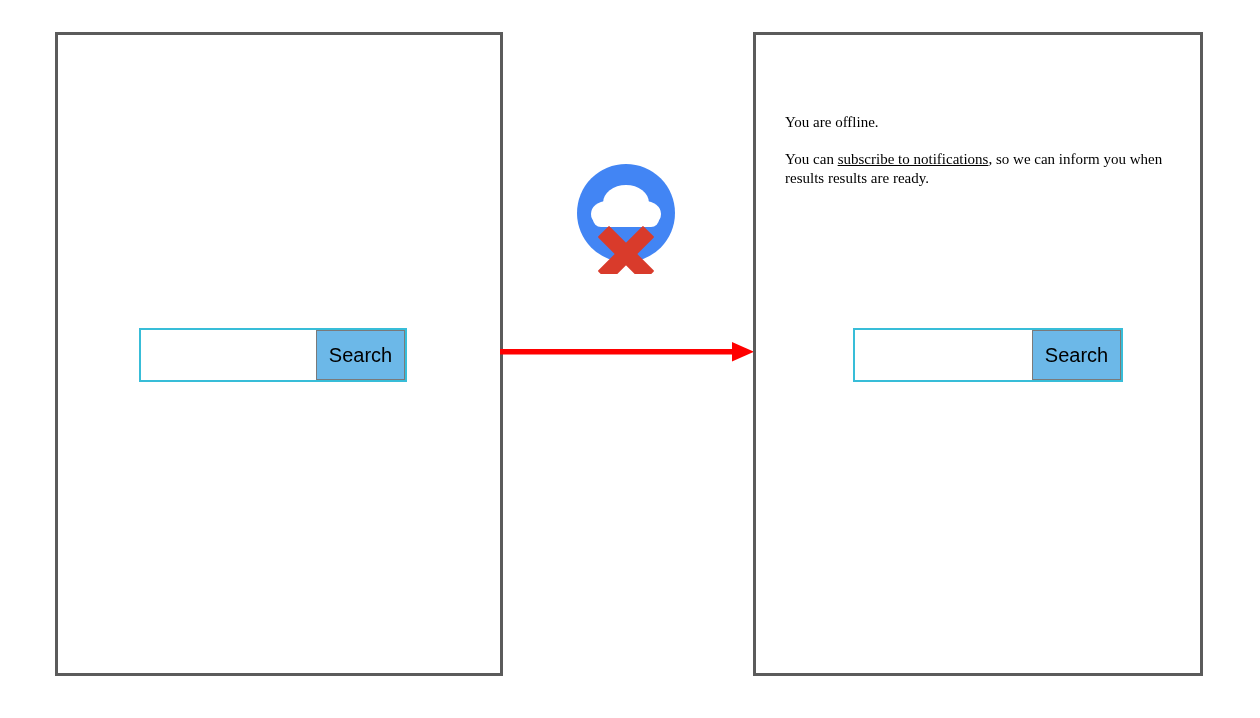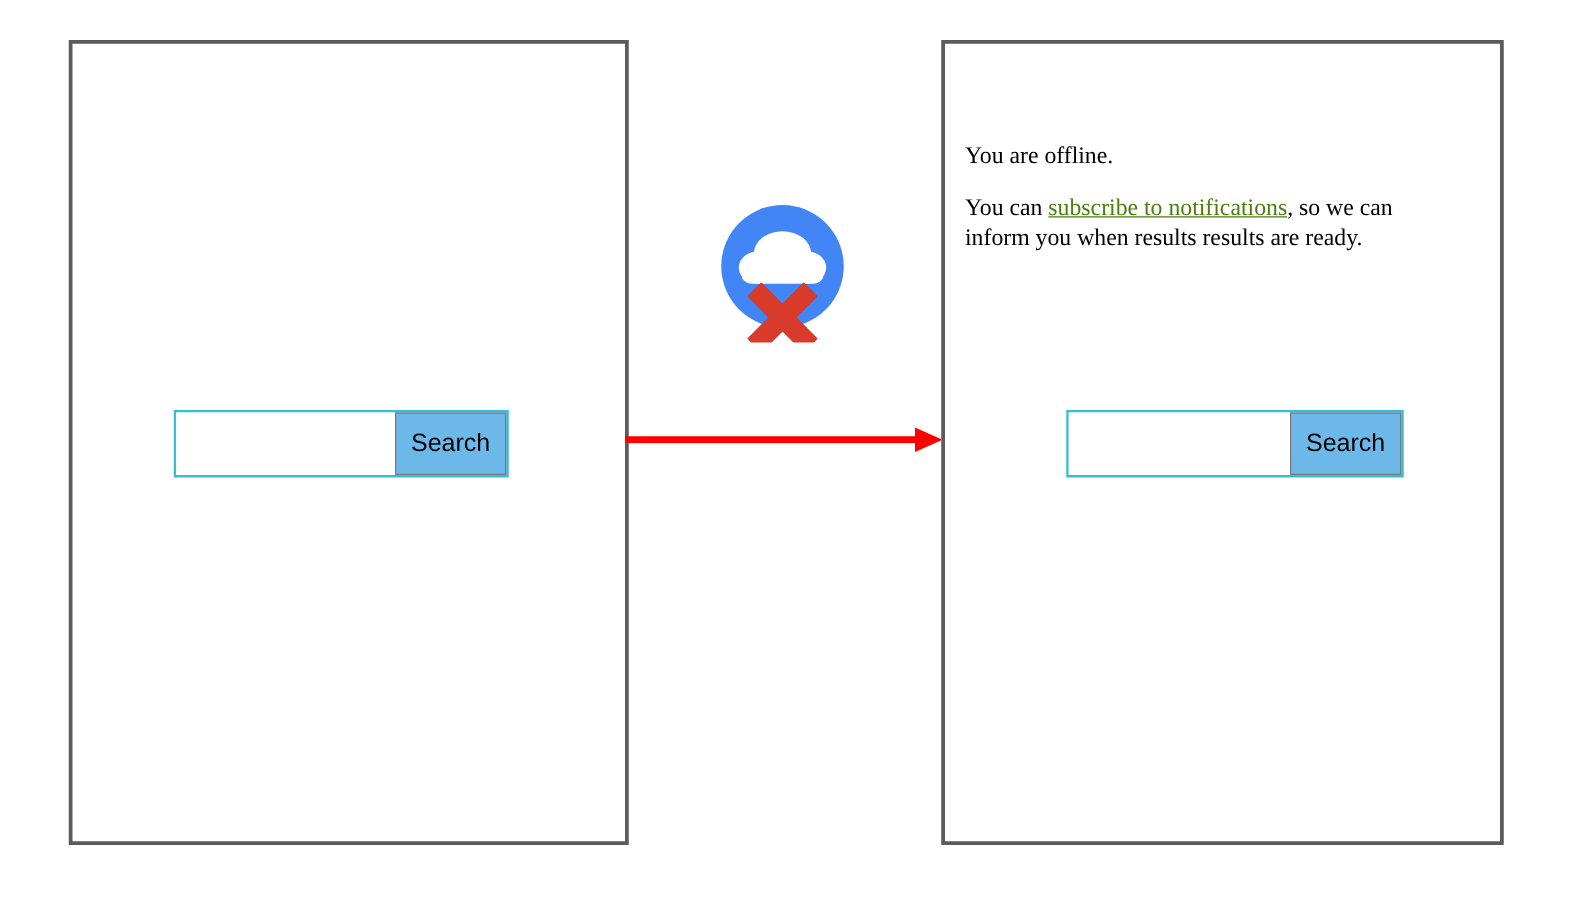--- a/index.html
+++ b/index.html
@@ -31,35 +31,35 @@
   #panel-after {
     left: 753px;
     top: 32px;
     width: 450px;
     height: 644px;
   }
 
   
   .offline-message {
     position: absolute;
-    left: 16px;
+    left: 29px;
     top: 78px;
     width: 390px;
     color: #000000;
-    font-size: 19px;
+    font-size: 15px;
     line-height: 1.30;
   }
   .offline-message p {
     margin: 0 0 17px 0;
   }
   .offline-message p:last-child {
     margin-bottom: 0;
   }
   .subscribe-link {
-    color: #4d7c0f;
+    color: #000000;
     text-decoration: underline;
     cursor: pointer;
   }
 
   
   .search-widget {
     position: absolute;
     display: flex;
     align-items: stretch;
     box-sizing: border-box;

